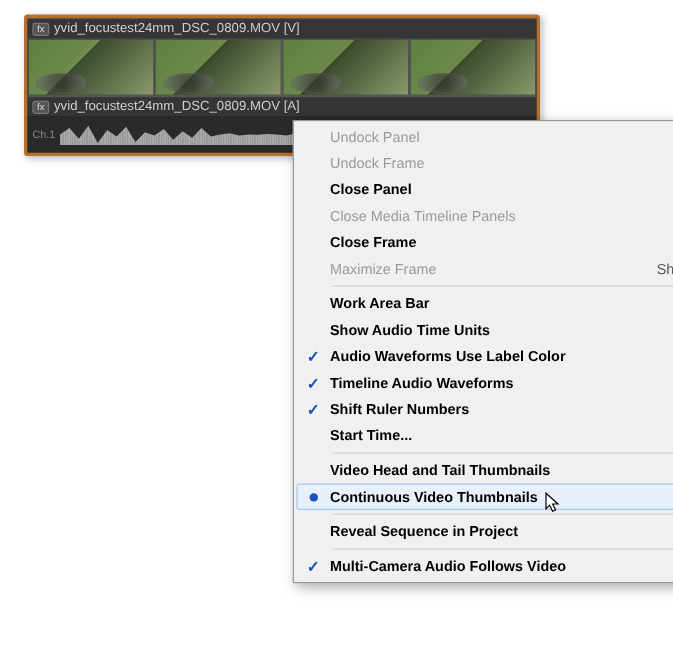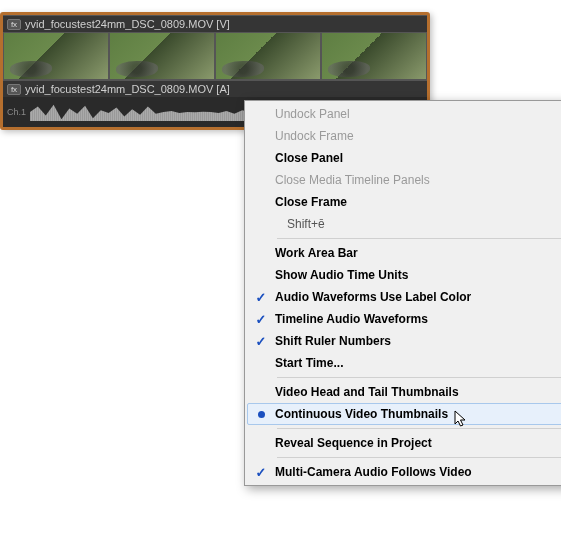--- a/index.html
+++ b/index.html
@@ -9,21 +9,21 @@
     font-family: "Segoe UI", Tahoma, sans-serif;
     font-size: 12px;
     background: #fff;
     width: 561px;
     height: 543px;
     position: relative;
   }
   .timeline {
     position: absolute;
     top: 12px;
-    left: 0;
+    left: 20px;
     width: 430px;
     background: #1e1e1e;
     border: 3px solid #b56f2e;
     border-radius: 3px;
     box-shadow: 2px 2px 6px rgba(0,0,0,.25);
   }
   .track-header {
     background: #353535;
     color: #cfcfcf;
     font-size: 11px;
@@ -182,20 +182,21 @@
   <div class="mi disabled">
     <span class="gutter"></span>
       <span class="lbl">Close Media Timeline Panels</span>
   </div>
   <div class="mi bold">
     <span class="gutter"></span>
       <span class="lbl">Close Frame</span>
   </div>
   <div class="mi disabled">
     <span class="gutter"></span>
+      <span class="lbl">Maximize Frame</span>
     <span class="accel">Shift+ē</span>
   </div>
 
   <div class="sep"></div>
 
   <div class="mi bold">
     <span class="gutter"></span>
       <span class="lbl">Work Area Bar</span>
   </div>
   <div class="mi bold">

